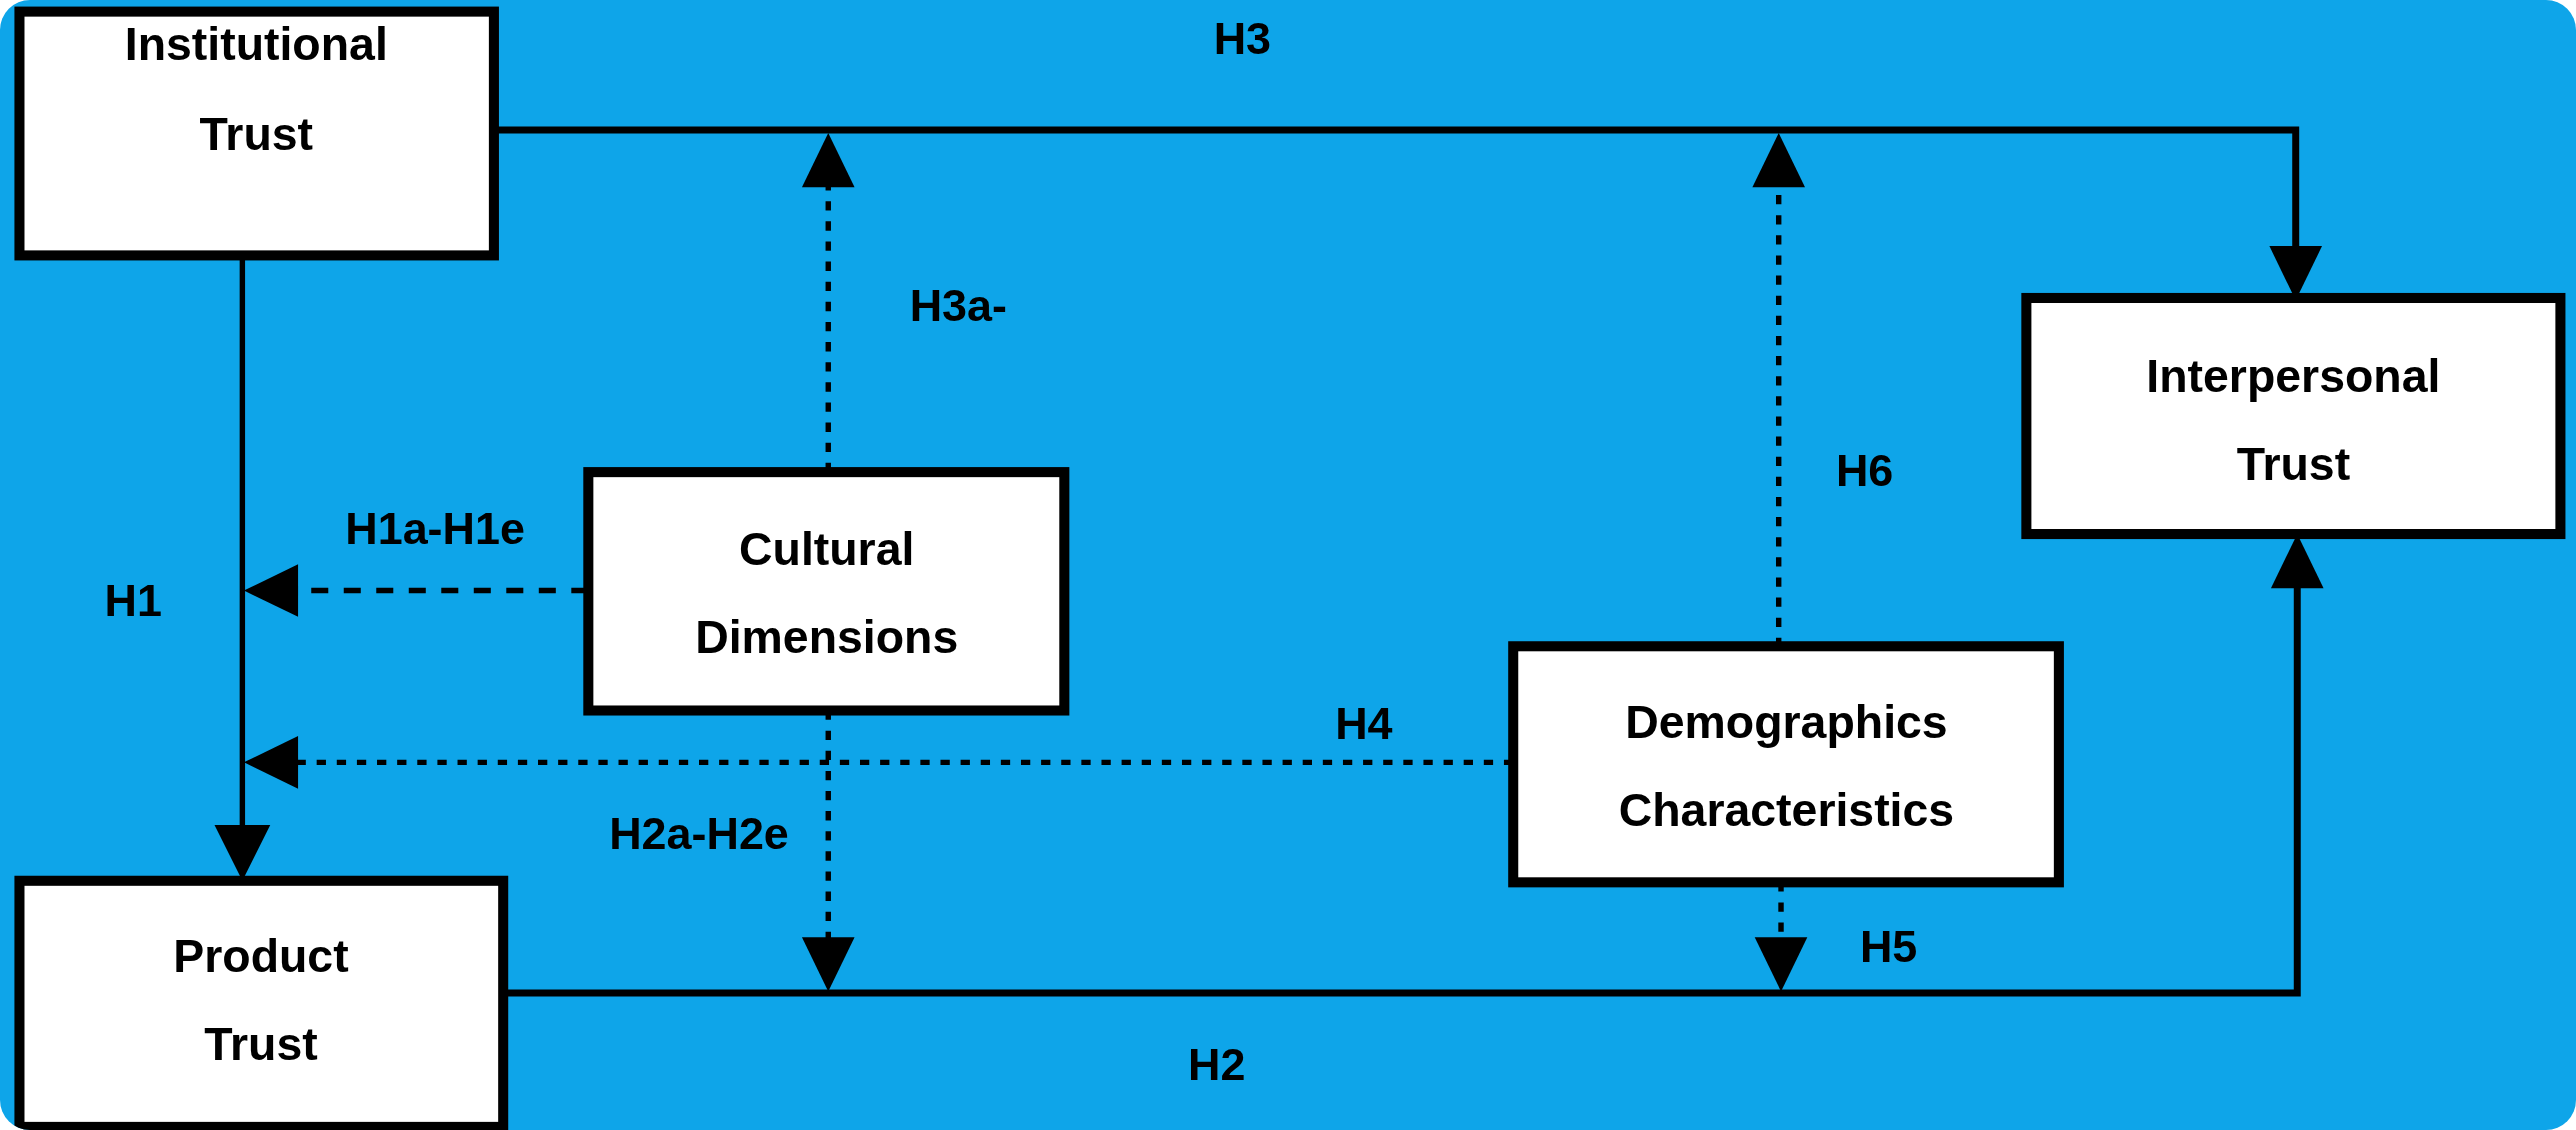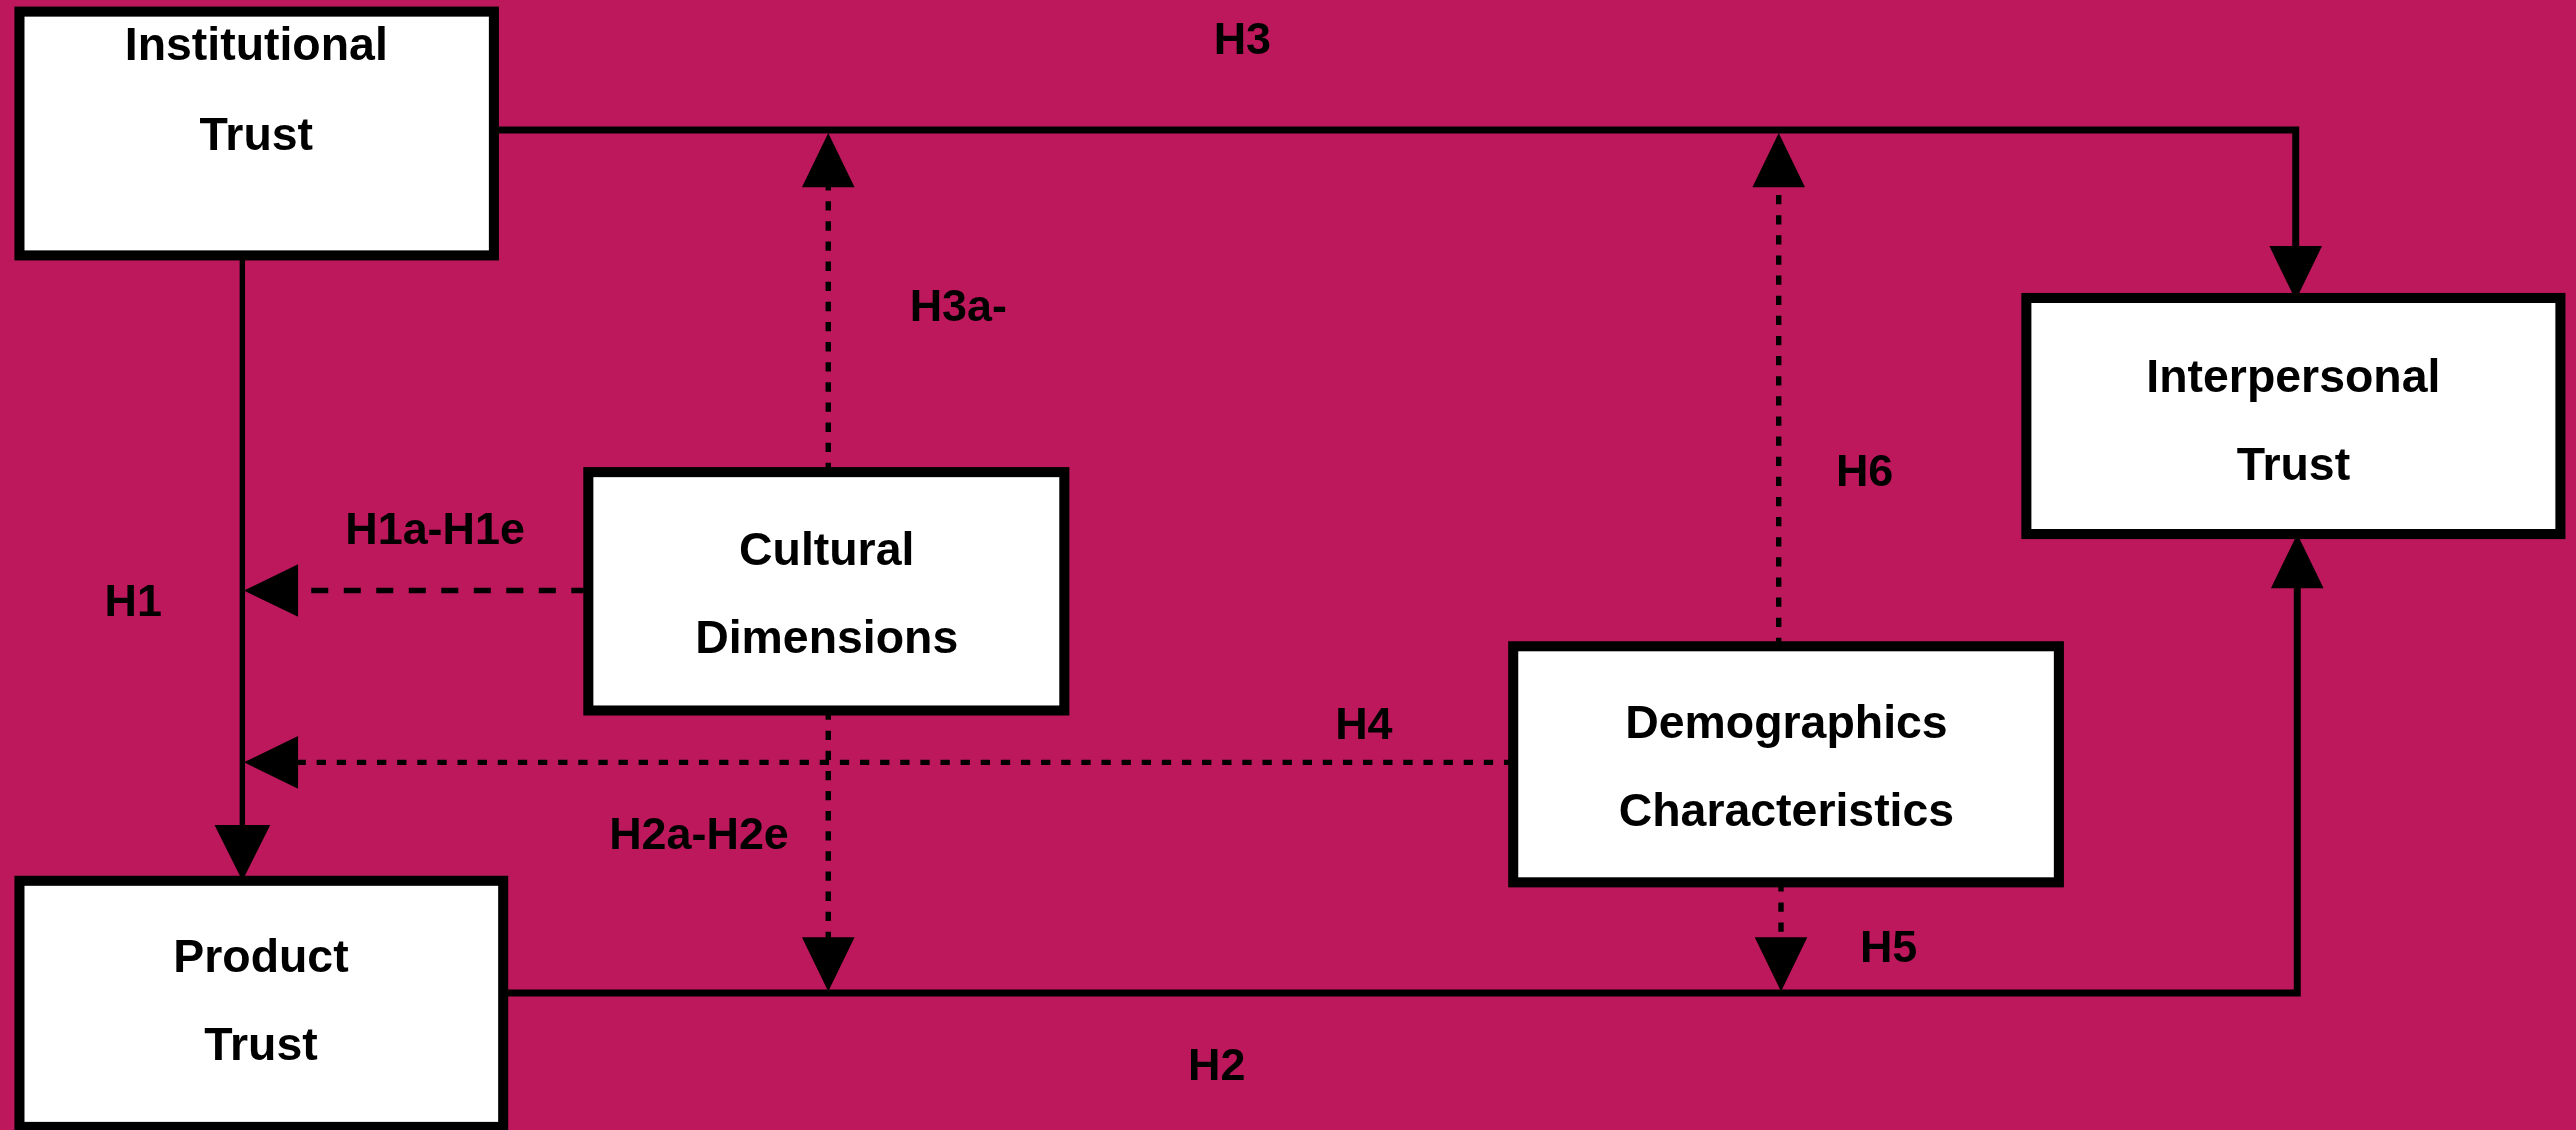--- a/index.html
+++ b/index.html
@@ -7,22 +7,23 @@
     padding: 0;
     background: #ffffff;
   }
   body {
     font-family: "Liberation Sans", sans-serif;
   }
   #canvas {
     position: relative;
     width: 2576px;
     height: 1130px;
-    background: #be185d;
+    background: #0ea5e9;
     overflow: hidden;
+    border-radius: 30px;
   }
   svg#diagram {
     position: absolute;
     top: 0;
     left: 0;
     width: 2576px;
     height: 1130px;
   }
   .node-box {
     fill: #ffffff;

